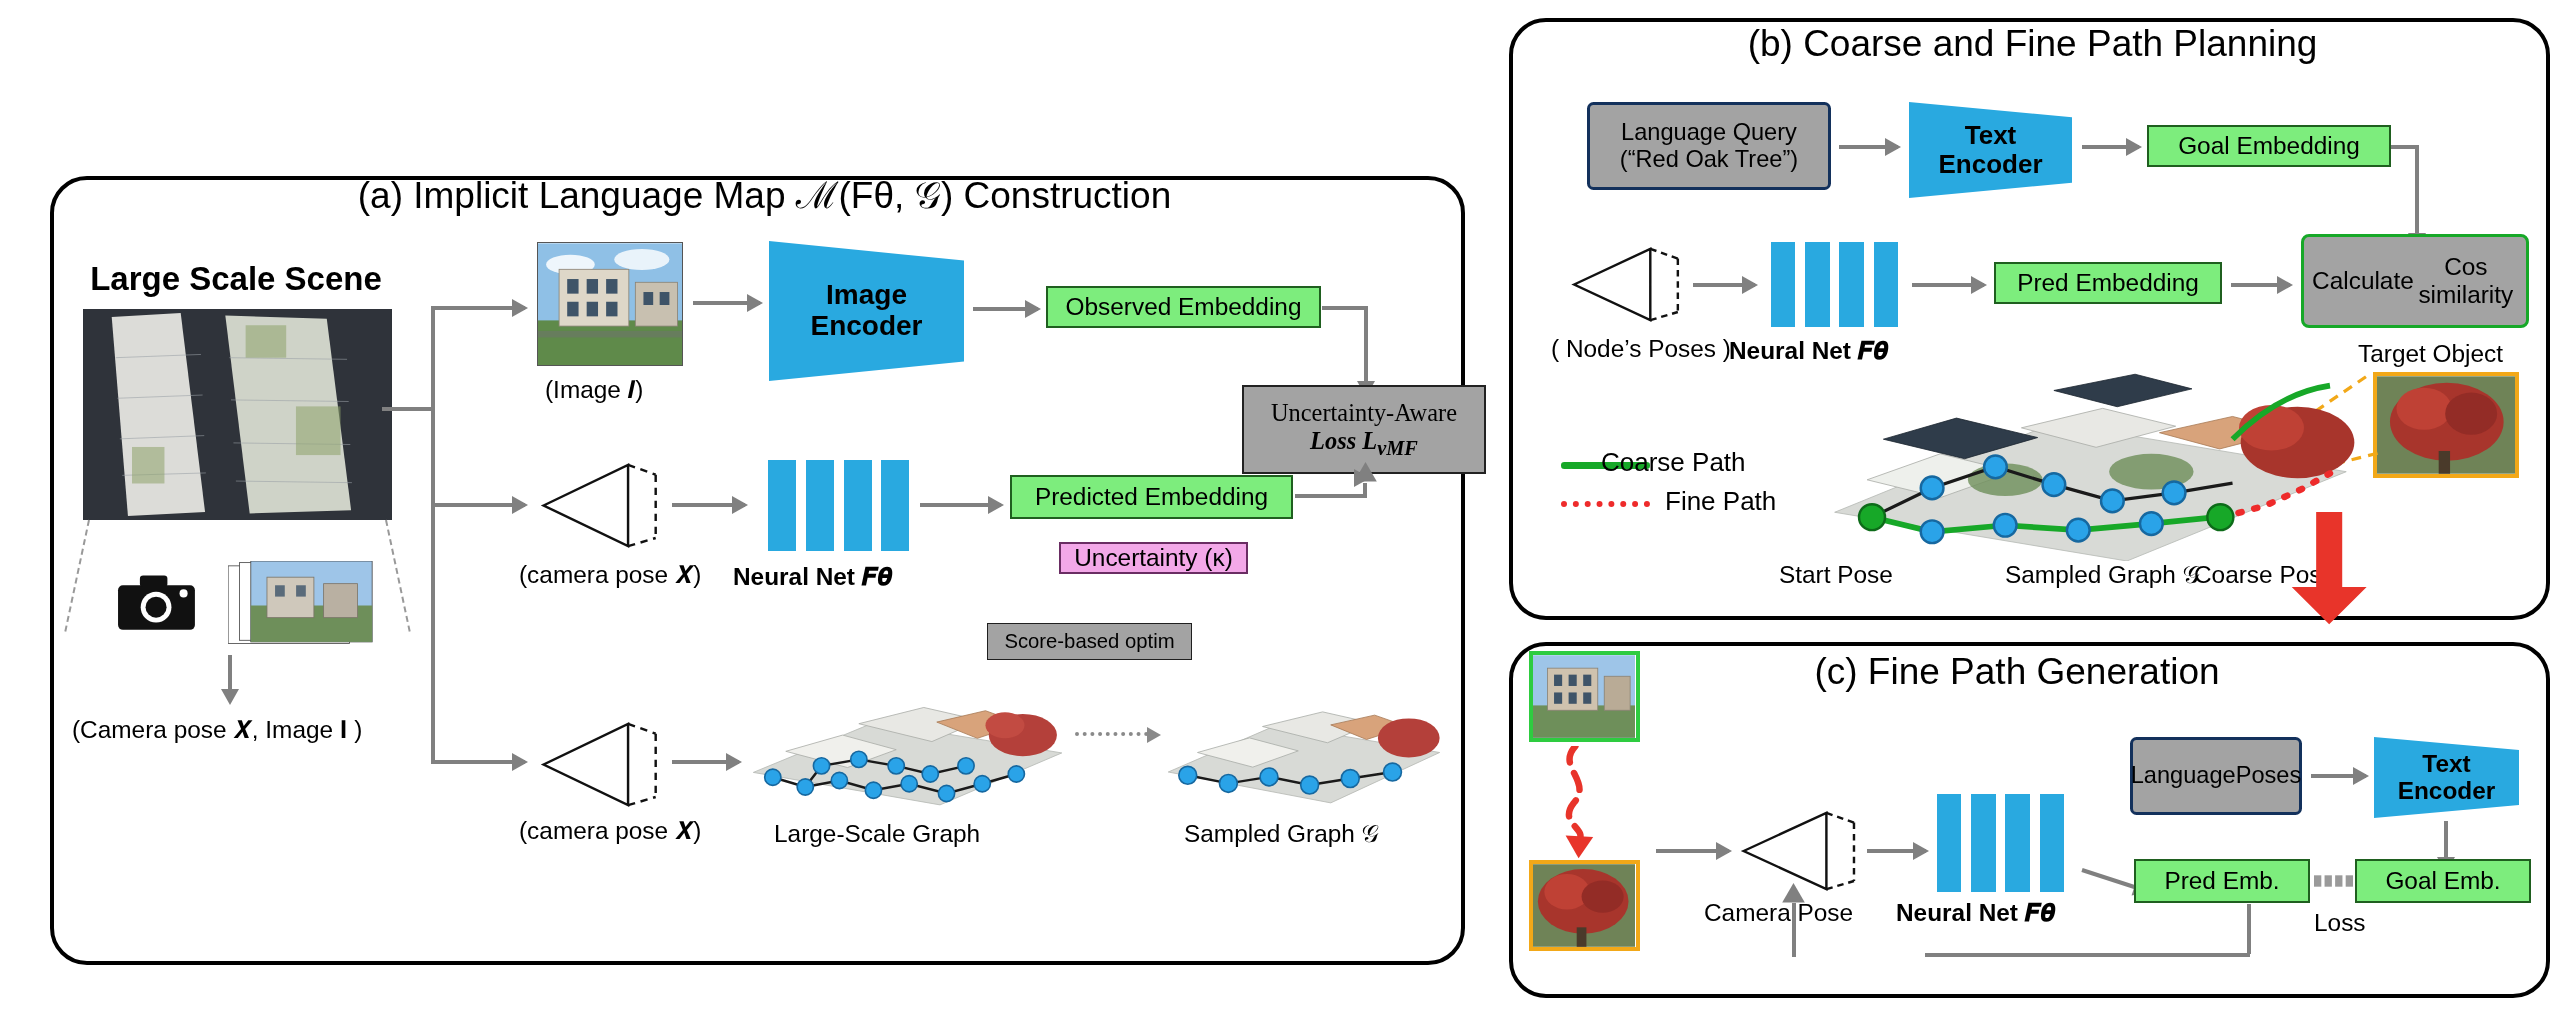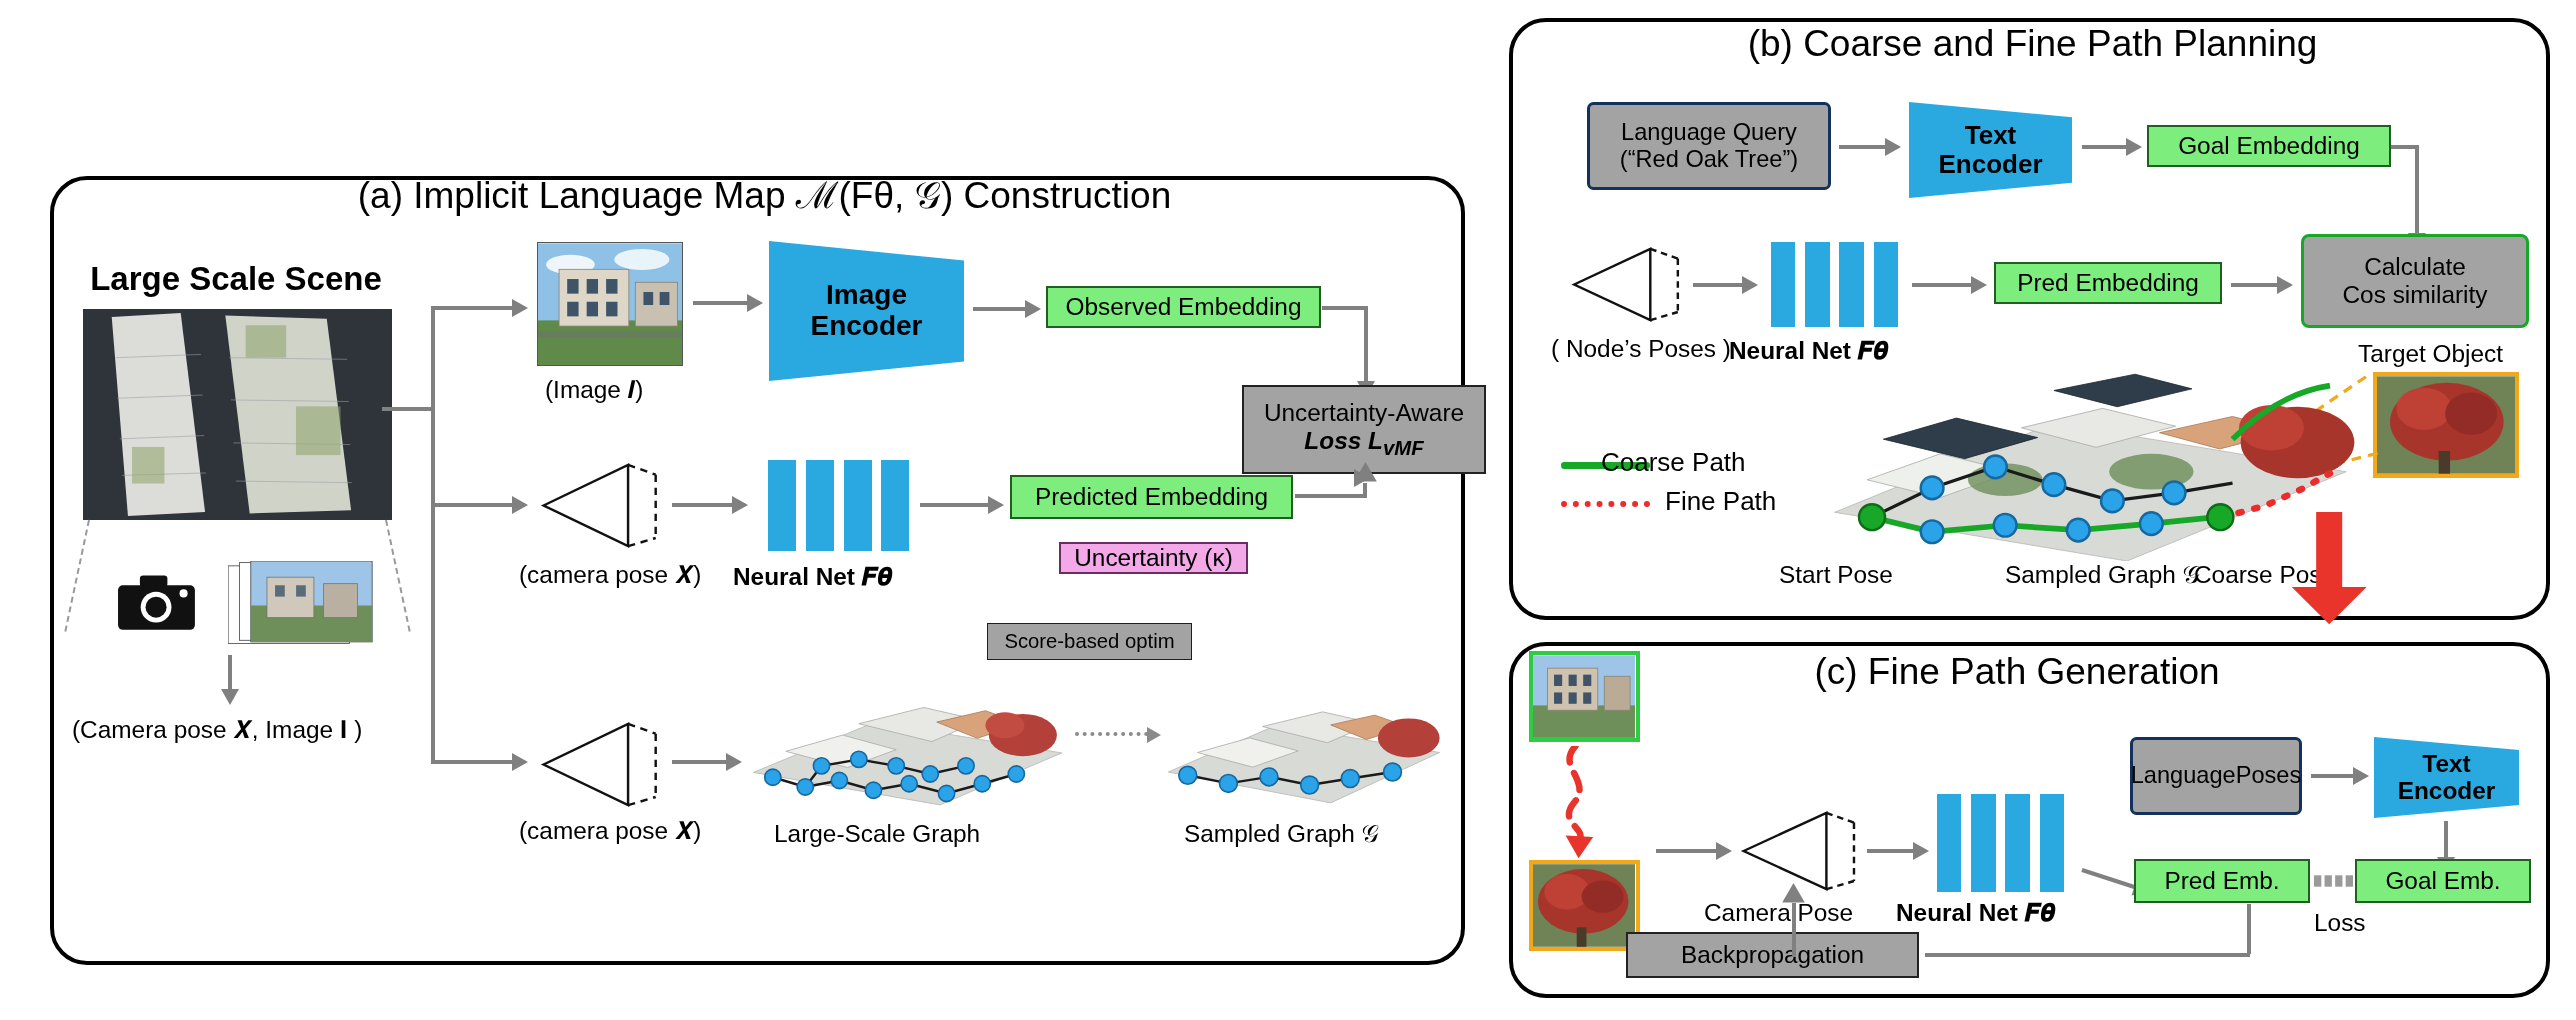--- a/index.html
+++ b/index.html
@@ -241,21 +241,21 @@
   </div>
 
   <div class="arrow" style="left:973px; top:307px; width:65px;"></div>
 
   <div class="box green" style="left:1046px; top:286px; width:275px; height:42px;">Observed Embedding</div>
 
   <div class="vline" style="left:1364px; top:307px; height:70px;"></div>
   <div class="hline" style="left:1322px; top:306px; width:46px;"></div>
   <div class="arrow-down" style="left:1364px; top:358px; height:26px;"></div>
 
-  <div class="box plain" style="left:1242px; top:385px; width:244px; height:89px; flex-direction:column; font-size:24.4px;">
+  <div class="box plain" style="left:1242px; top:385px; width:244px; height:89px; flex-direction:column; font-size:24.4px;font-family:Liberation Serif, serif;">
     <span>Uncertainty-Aware</span>
     <span class="bold ital">Loss <i>L</i><sub>vMF</sub></span>
   </div>
 
   <div class="cam" style="left:537px; top:460px;">
     <svg width="122" height="91" viewBox="0 0 150 112">
       <polygon points="8,56 112,6 112,106" fill="none" stroke="#111" stroke-width="3"></polygon>
       <line x1="112" y1="6" x2="146" y2="18" stroke="#111" stroke-width="3" stroke-dasharray="9 7"></line>
       <line x1="112" y1="106" x2="146" y2="96" stroke="#111" stroke-width="3" stroke-dasharray="9 7"></line>
       <line x1="146" y1="18" x2="146" y2="96" stroke="#111" stroke-width="3" stroke-dasharray="9 7"></line>
@@ -401,21 +401,21 @@
     <div class="bar" style="height:85px; width:24.4px;"></div>
   </div>
   <div class="caption bold" style="left:1729px; top:337px;">Neural Net 𝑭𝜽</div>
 
   <div class="arrow" style="left:1912px; top:283px; width:72px;"></div>
 
   <div class="box green" style="left:1994px; top:262px; width:228px; height:42px;">Pred Embedding</div>
 
   <div class="arrow" style="left:2231px; top:283px; width:59px;"></div>
 
-  <div class="box" style="left:2301px; top:234px; width:228px; height:94px; border:3.3px solid #17a828; border-radius:8.1px; flex-direction:column; font-size:24.4px;">
+  <div class="box" style="left:2301px; top:234px; width:228px; height:94px; border:3.3px solid #17a828; border-radius:8.1px; flex-direction:row; font-size:24.4px;">
     <span>Calculate</span>
     <span>Cos similarity</span>
   </div>
 
   <div class="caption" style="left:2358px; top:340px;">Target Object</div>
   <div class="scene-img" style="left:2373px; top:372px; width:146px; height:106px; border:4.1px solid #f2a818;">
     <svg width="138" height="98" viewBox="0 0 170 120">
       <rect width="170" height="120" fill="#6f8357"></rect>
       <ellipse cx="86" cy="56" rx="70" ry="48" fill="#a8352c"></ellipse>
       <ellipse cx="58" cy="40" rx="34" ry="26" fill="#bf4135"></ellipse>
@@ -566,21 +566,20 @@
       <g fill="#9a9a9a">
         <rect x="0" y="4" width="9" height="14"></rect>
         <rect x="13" y="4" width="9" height="14"></rect>
         <rect x="26" y="4" width="9" height="14"></rect>
         <rect x="39" y="4" width="9" height="14"></rect>
       </g>
     </svg>
   </div>
   <div class="caption" style="left:2314px; top:909px;">Loss</div>
 
-  <div class="box plain" style="left:1626px; top:932px; width:293px; height:46px; border-width:2.4px;">Backpropagation</div>
 
   <div class="hline" style="left:1925px; top:953px; width:325px;"></div>
   <div class="vline" style="left:2247px; top:904px; height:50px;"></div>
 
   <div class="hline" style="left:1792px; top:953px; width:4.1px;"></div>
   <div class="vline" style="left:1792px; top:903px; height:52px;"></div>
   <div class="cam" style="left:1782px; top:883px;">
     <svg width="23" height="21" viewBox="0 0 28 26">
         <polygon points="14,0 28,24 0,24" fill="#808080"></polygon>
       </svg>

